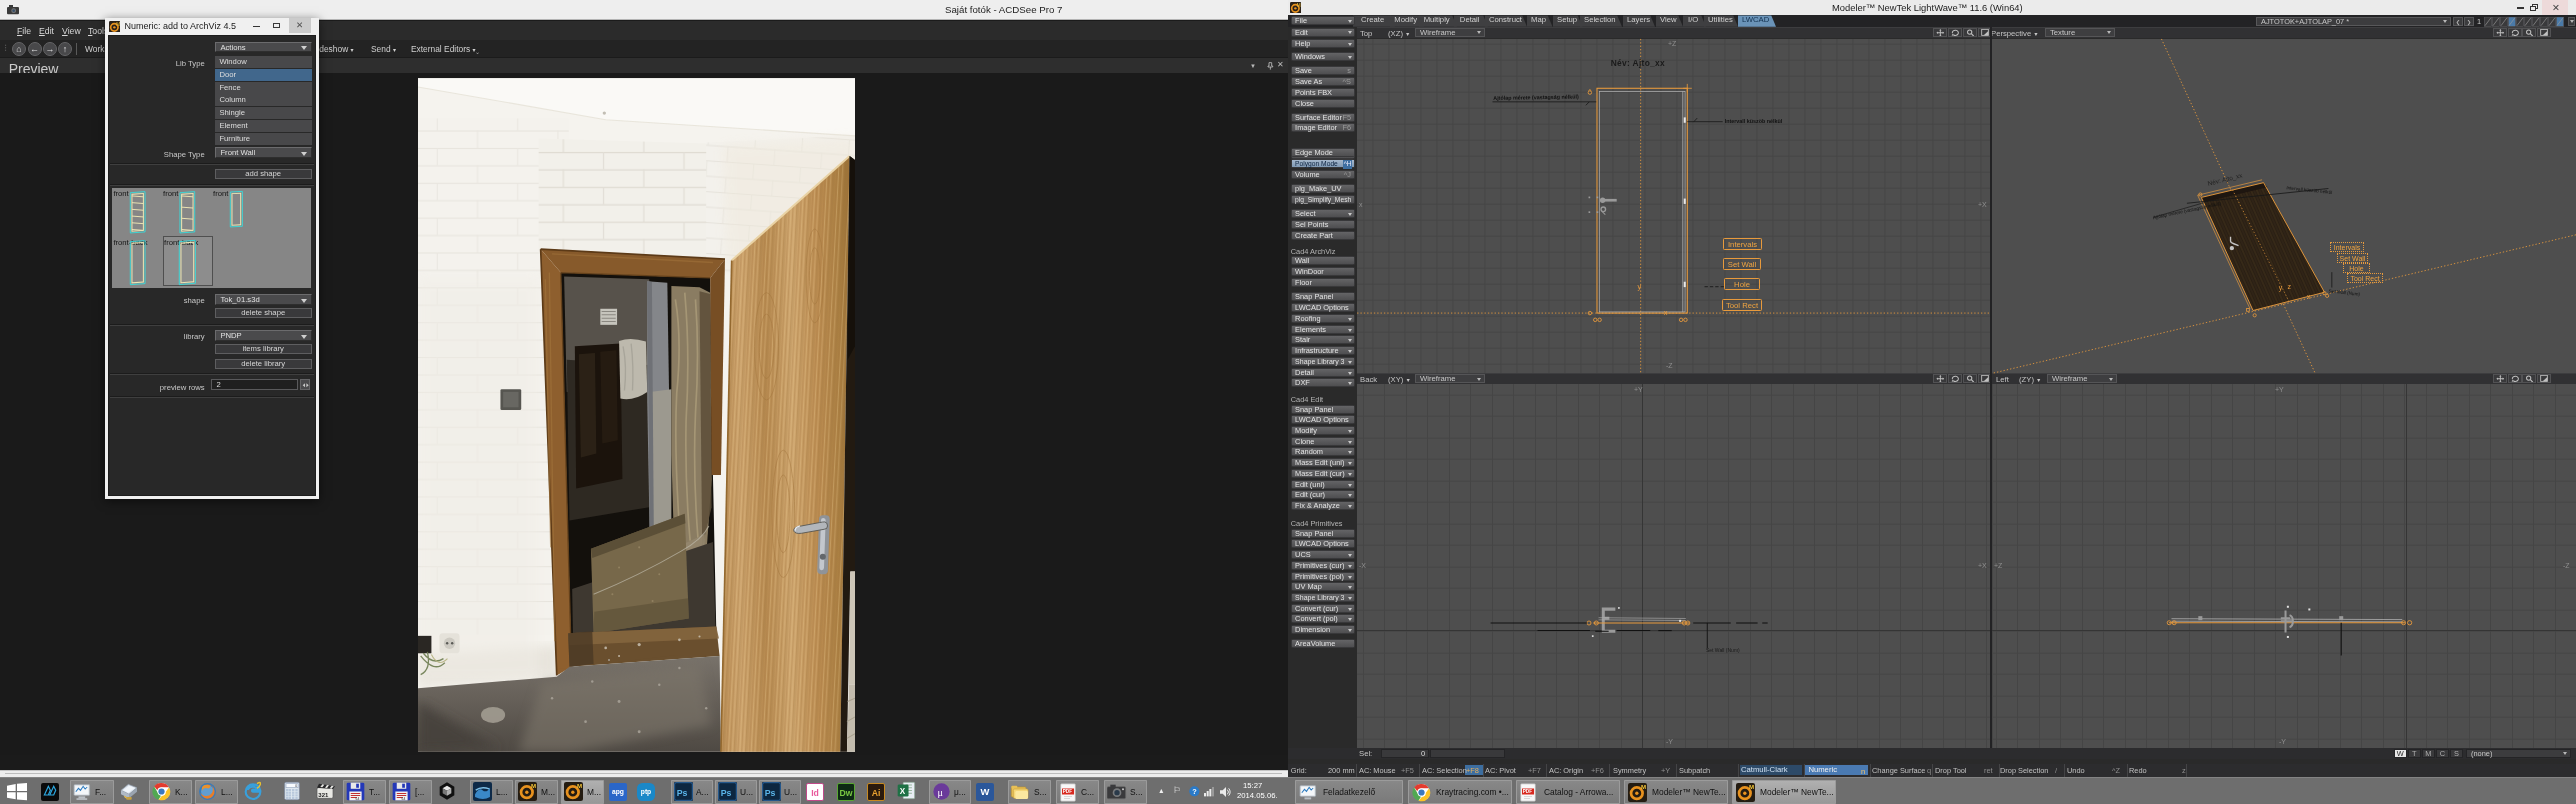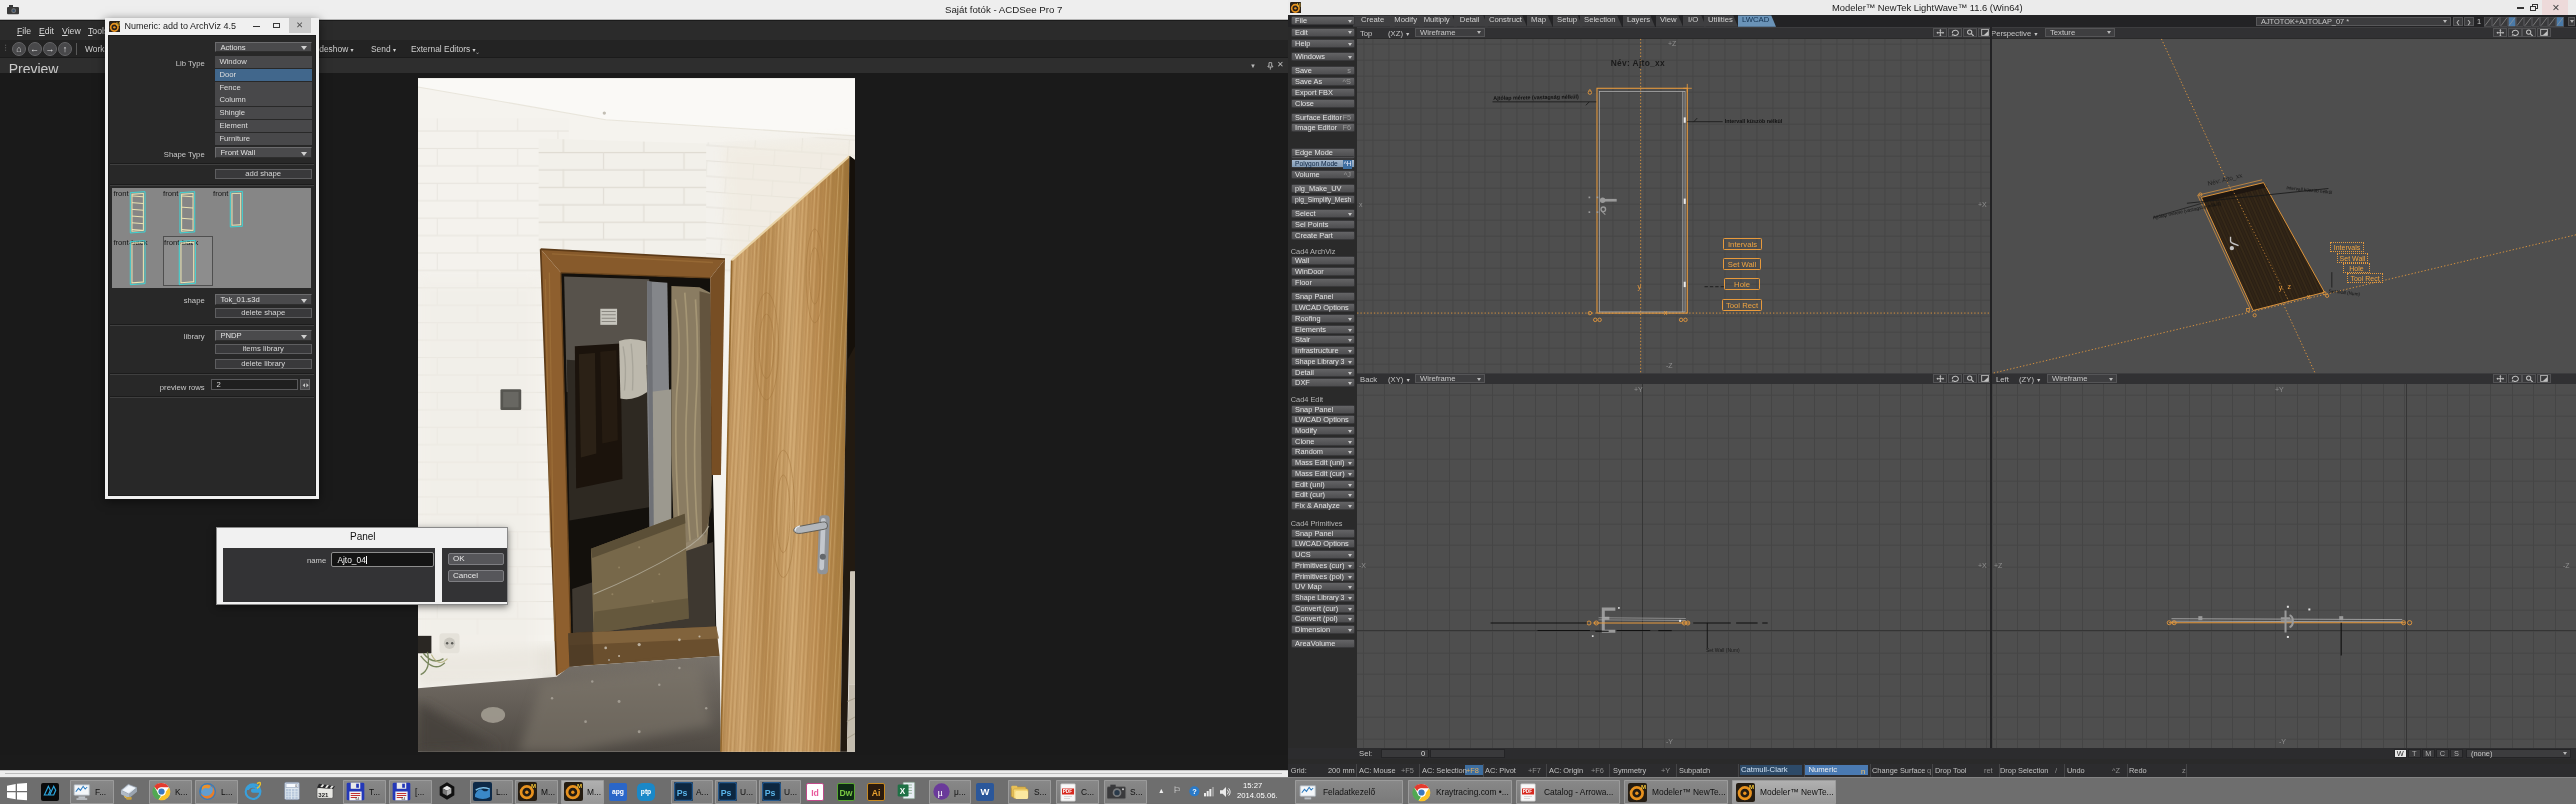--- a/index.html
+++ b/index.html
@@ -326,29 +326,20 @@
           <div class="nbtn" style="top:323px">delete library</div>
           <div class="nsep" style="top:337px"></div>
           <div class="nlabel" style="left:36px;top:347px">preview rows</div>
           <div class="abs" style="left:102px;top:343px;width:87px;height:10.7px;background:#1f1f1f;border:0.7px solid #59595b;color:#dadada;font-size:7.7px;line-height:10px;padding-left:4.7px">2</div>
           <div class="abs" style="left:191px;top:343px;width:10.7px;height:10.7px;background:#4a4a4c;border:0.7px solid #646466"><svg width="9.4" height="9.4" style="margin:1.3px 0 0 0.7px" viewBox="0 0 14 14">
               <path d="M6 2 L2.5 5 L6 8Z M8 2 L11.5 5 L8 8Z" fill="#c8c8c8"></path>
             </svg></div>
           <div class="nsep" style="top:360px"></div>
         </div>
       </div>
-<div id="pandlg">
-        <div class="t" style="left:133px;top:3.4px;font-size:10px;color:#111">Panel</div>
-        <div class="abs" style="left:6px;top:20px;width:212px;height:54px;background:#333335"></div>
-        <div class="abs" style="left:225px;top:20px;width:65px;height:54px;background:#333335"></div>
-        <div class="t" style="left:90px;top:28px;font-size:7.7px;color:#cdcdcd">name</div>
-        <div class="abs" style="left:114px;top:24px;width:103px;height:15.4px;background:#141414;border:0.7px solid #8e8e8e;border-radius:2px;color:#f2f2f2;font-size:8.4px;line-height:14px;padding-left:5.4px">Ajto_04<span style="display:inline-block;width:0.7px;height:8.7px;background:#fff;vertical-align:-1.3px"></span></div>
-        <div class="abs" style="left:231px;top:25px;width:56px;height:12px;background:#56565a;border:0.7px solid #7e7e82;border-radius:2px;color:#e8e8e8;font-size:8px;line-height:10.7px;padding-left:4px">OK</div>
-        <div class="abs" style="left:231px;top:42px;width:56px;height:12px;background:#56565a;border:0.7px solid #7e7e82;border-radius:2px;color:#e8e8e8;font-size:8px;line-height:10.7px;padding-left:4px">Cancel</div>
-      </div>
       <div class="abs" style="left:0;top:770px;width:1288px;height:6.7px;background:#ededed;border-top:0.7px solid #c4c4c4"></div>
       <div class="abs" style="left:5.4px;top:773px;width:1277px;height:1.3px;background:#bdbdbd"></div>
 </div>
 <div id="rmon">
       <div class="rtitle"></div>
       <svg class="abs" style="left:2px;top:2px;font-size:11.5px" width="11.4" height="11.4" viewBox="0 0 17 17">
         <rect width="17" height="17" rx="2" fill="#2a2118"></rect>
         <circle cx="8" cy="9.5" r="5.5" fill="none" stroke="#e8921e" stroke-width="2.5"></circle>
         <circle cx="8" cy="9.5" r="1.8" fill="#e8921e"></circle>
         <text x="10" y="7" font-size="7" fill="#f2c438" font-family="Liberation Sans">M</text>
@@ -496,21 +487,21 @@
       <div class="axlbl" style="left:987px;top:386px">+Y</div>
       <div class="axlbl" style="left:991px;top:738px">-Y</div>
       <div class="axlbl" style="left:706px;top:562px">+Z</div>
       <div class="axlbl" style="left:1275px;top:562px">-Z</div>
       <div class="sbtn" style="top:16px">File<span class="ar"></span></div>
       <div class="sbtn" style="top:27.5px">Edit<span class="ar"></span></div>
       <div class="sbtn" style="top:39px">Help<span class="ar"></span></div>
       <div class="sbtn" style="top:52px">Windows<span class="ar"></span></div>
       <div class="sbtn" style="top:66px">Save<span class="k">s</span></div>
       <div class="sbtn" style="top:77px">Save As<span class="k">^S</span></div>
-      <div class="sbtn" style="top:88px">Export FBX</div>
+      <div class="sbtn" style="top:88px">Points FBX</div>
       <div class="sbtn" style="top:99px">Close</div>
       <div class="sbtn" style="top:113px">Surface Editor<span class="k">F5</span></div>
       <div class="sbtn" style="top:123px">Image Editor<span class="k">F6</span></div>
       <div class="sbtn" style="top:150px">Point Mode<span class="k">^G</span></div>
       <div class="sbtn" style="top:148px">Edge Mode</div>
       <div class="sbtn" style="top:159px;background:linear-gradient(#a5b8cc,#8099b4);color:#0e2440;font-size:6.7px;line-height:8.7px">Polygon Mode<span class="k" style="color:#eef;background:#3d6ea0;padding:0 0.7px;right:1.3px">^H</span></div>
       <div class="sbtn" style="top:170px">Volume<span class="k">^J</span></div>
       <div class="sbtn" style="top:184px">plg_Make_UV</div>
       <div class="sbtn" style="top:195px"><span style="font-size:6.7px">plg_Simplify_Mesh</span></div>
       <div class="sbtn" style="top:209px">Select<span class="ar"></span></div>

